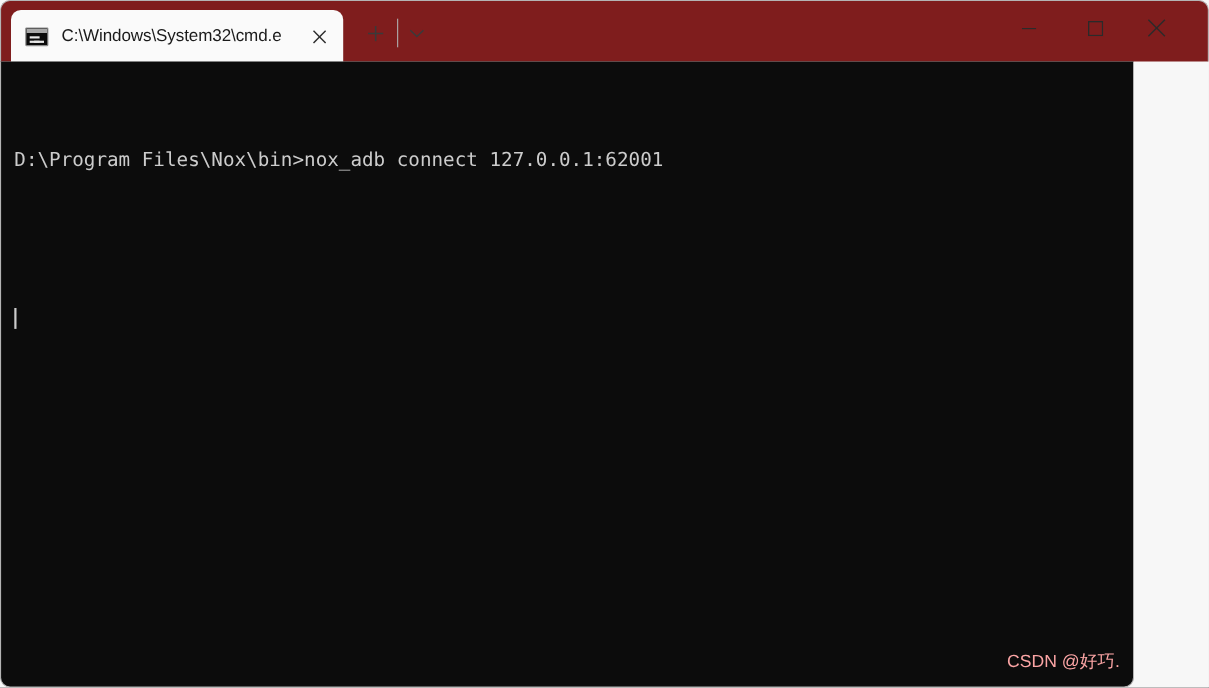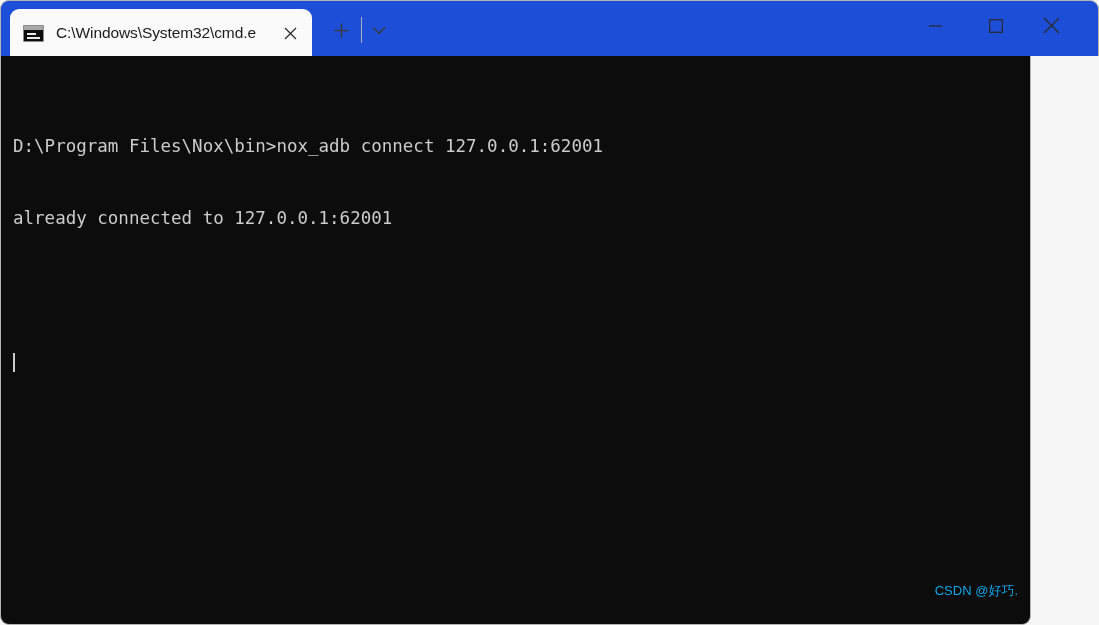--- a/index.html
+++ b/index.html
@@ -24,21 +24,21 @@
     box-sizing: border-box;
   }
 
   
   #title-bar {
     position: absolute;
     left: 0;
     top: 0;
     width: 1099px;
     height: 56px;
-    background: #1d4ed8;
+    background: #7f1d1d;
     border-top: 1px solid #b4b4b4;
     border-left: 1px solid #b4b4b4;
     border-right: 1px solid #b4b4b4;
     border-top-left-radius: 9px;
     border-top-right-radius: 9px;
     box-sizing: border-box;
   }
 
   
   #tab-strip {
@@ -192,24 +192,24 @@
   .cursor {
     display: inline-block;
     width: 2px;
     height: 19px;
     background: #cccccc;
     vertical-align: -4px;
   }
   #watermark {
     position: absolute;
     right: 12px;
-    bottom: 24px;
+    bottom: 12px;
     font-family: "Liberation Sans", sans-serif;
-    font-size: 13px;
-    color: #0ea5e9;
+    font-size: 16px;
+    color: #fca5a5;
     white-space: nowrap;
   }
 </style>
 </head>
 <body>
 
 <div id="terminal-window">
 
   <div id="title-bar">
 
@@ -257,21 +257,20 @@
       <svg width="17" height="17" viewBox="0 0 17 17" aria-hidden="true">
         <line x1="1" y1="1" x2="16" y2="16" stroke="#2b2b2b" stroke-width="1.3"></line>
         <line x1="16" y1="1" x2="1" y2="16" stroke="#2b2b2b" stroke-width="1.3"></line>
       </svg>
     </div>
   </div>
 
   <div id="terminal-body">
     <div id="console-output">
       <div class="console-line">D:\Program Files\Nox\bin&gt;nox_adb connect 127.0.0.1:62001</div>
-      <div class="console-line">already connected to 127.0.0.1:62001</div>
       <div class="console-line"></div>
       <div class="console-line"><span class="cursor"></span></div>
     </div>
 
     <div id="watermark">CSDN @好巧.</div>
   </div>
 
 </div>
 
 </body></html>

